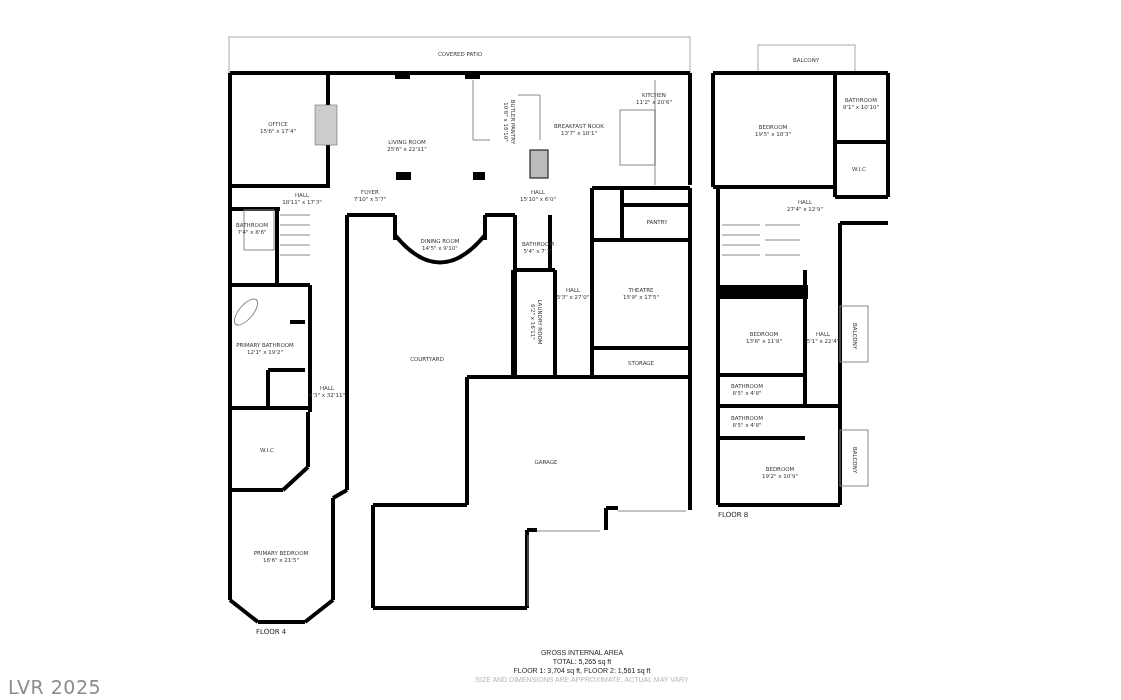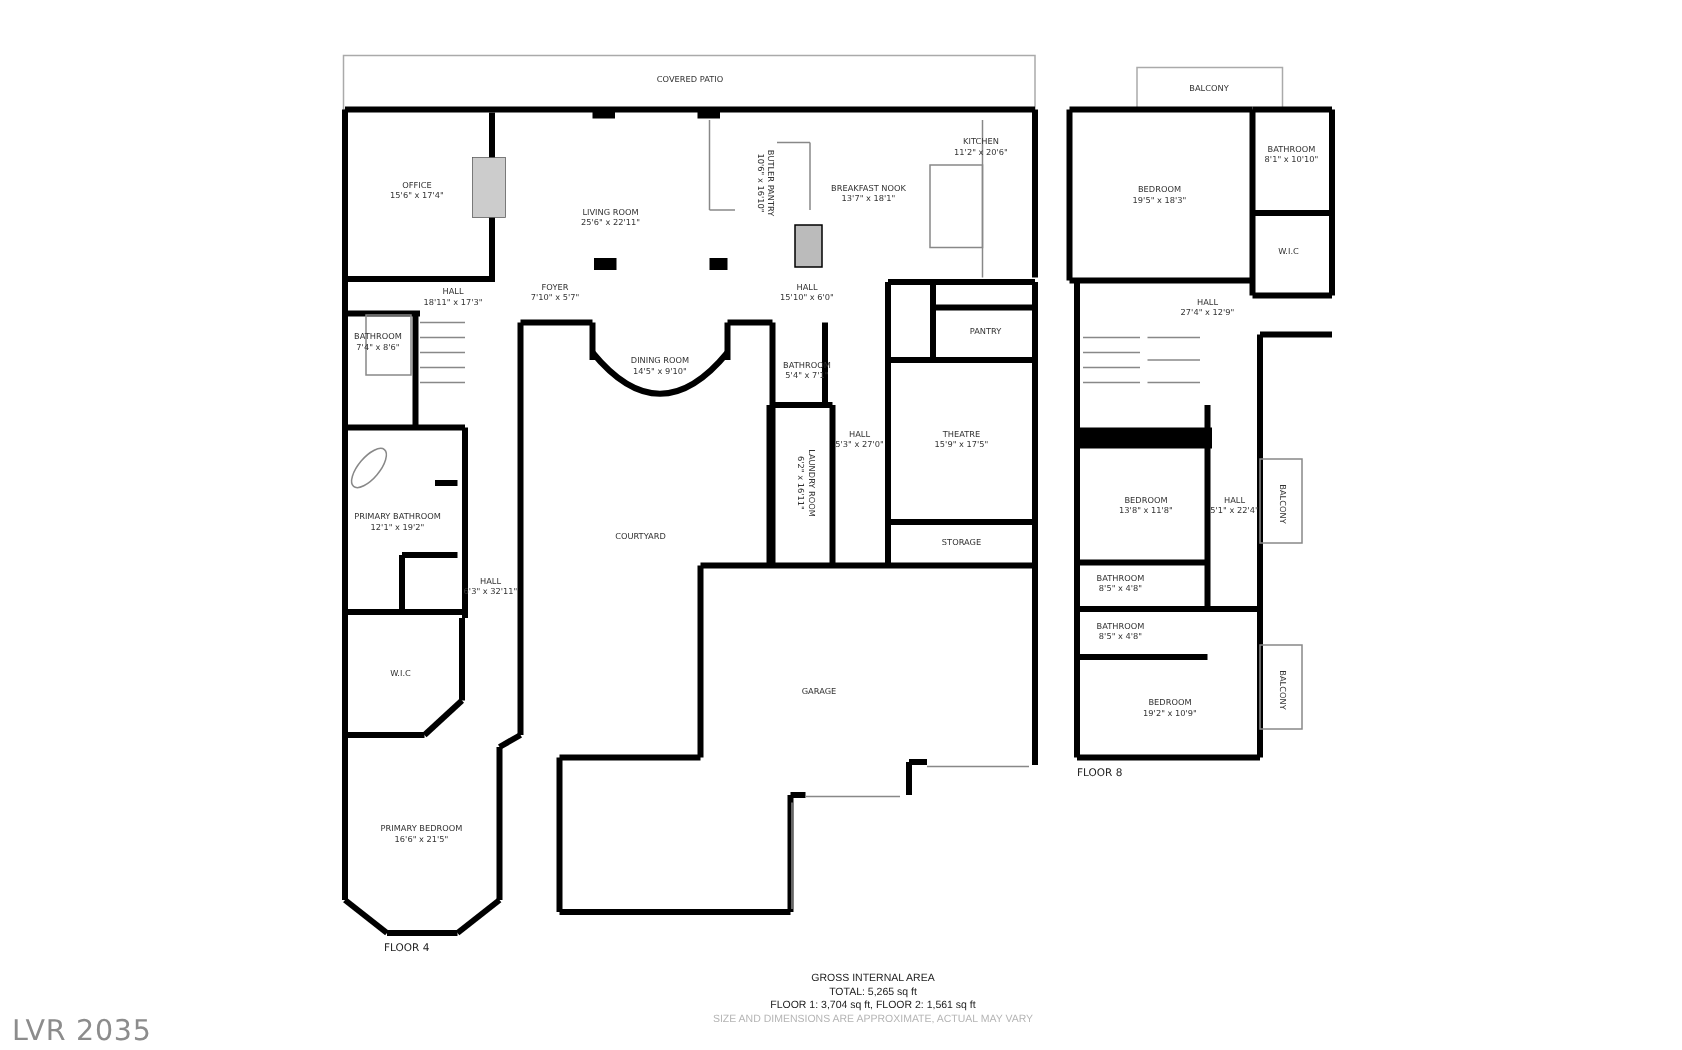--- a/index.html
+++ b/index.html
@@ -190,13 +190,13 @@
 <div class="lbl" style="left:780px;top:473px;"><span>BEDROOM</span><span class="dim">19'2" x 10'9"</span></div>
 <div class="floorlbl" style="left:718px;top:511px;">FLOOR 8</div>
 
 <div class="area">
   <div>GROSS INTERNAL AREA</div>
   <div>TOTAL: 5,265 sq ft</div>
   <div>FLOOR 1: 3,704 sq ft, FLOOR 2: 1,561 sq ft</div>
   <div class="note">SIZE AND DIMENSIONS ARE APPROXIMATE, ACTUAL MAY VARY</div>
 </div>
 
-<div class="watermark">LVR 2035</div>
+<div class="watermark">LVR 2025</div>
 
 </body></html>

